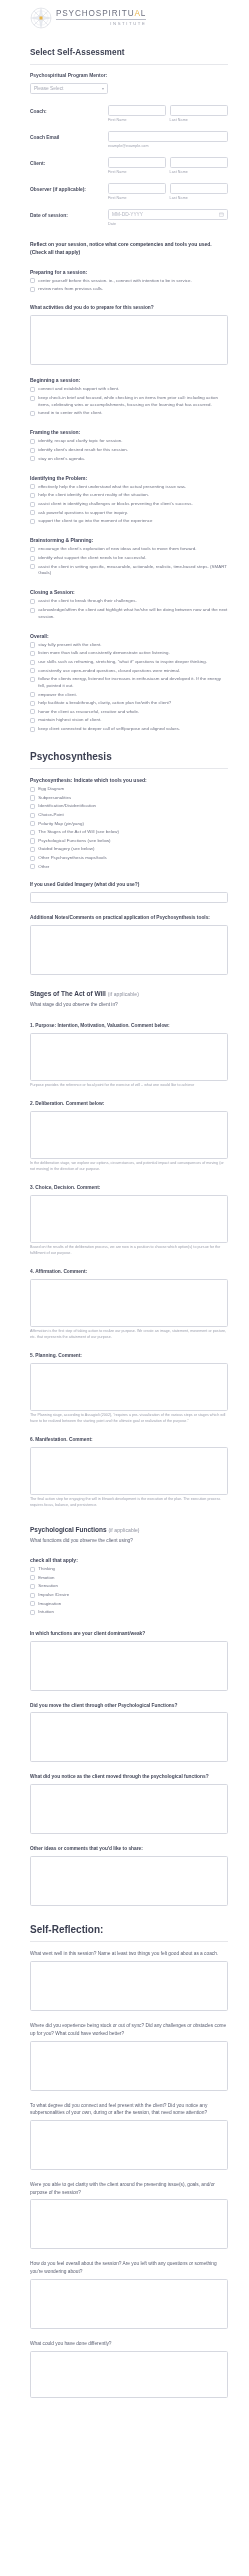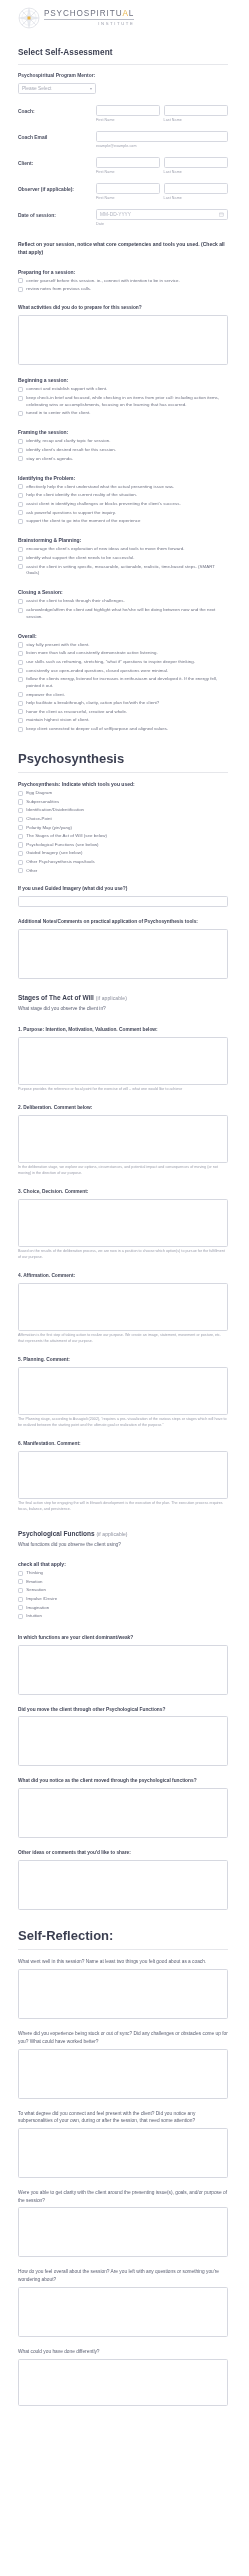--- a/index.html
+++ b/index.html
@@ -6,21 +6,21 @@
   html, body {
     margin: 0; padding: 0;
     background: #ffffff;
   }
   body {
     width: 242px;
     font-family: "Liberation Sans", sans-serif;
     color: #45485a;
     -webkit-font-smoothing: antialiased;
   }
-  .page { width: 242px; padding: 0 0 11px 4px; }
+  .page { width: 242px; padding: 0 0 11px 16px; }
 
   
   .logo-wrap {
     padding: 7px 0 0 14px;
     display: flex;
     align-items: center;
     gap: 3.9px;
   }
   .logo-mark { width: 22px; height: 22px; flex: 0 0 22px; }
   .logo-text { display: flex; flex-direction: column; line-height: 1; }
@@ -44,21 +44,21 @@
   
   .form-body { padding: 0 14px; }
   h1.form-title {
     font-size: 8.2px;
     font-weight: bold;
     color: #3b3f51;
     margin: 19px 0 7px 0;
     letter-spacing: 0.1px;
   }
   h2.section-head {
-    font-size: 13px;
+    font-size: 10px;
     font-weight: bold;
     color: #3b3f51;
     margin: 18px 0 6.2px 0;
   }
   h3.sub-head {
     font-size: 6.5px;
     font-weight: bold;
     color: #3b3f51;
     margin: 15px 0 3.9px 0;
   }

